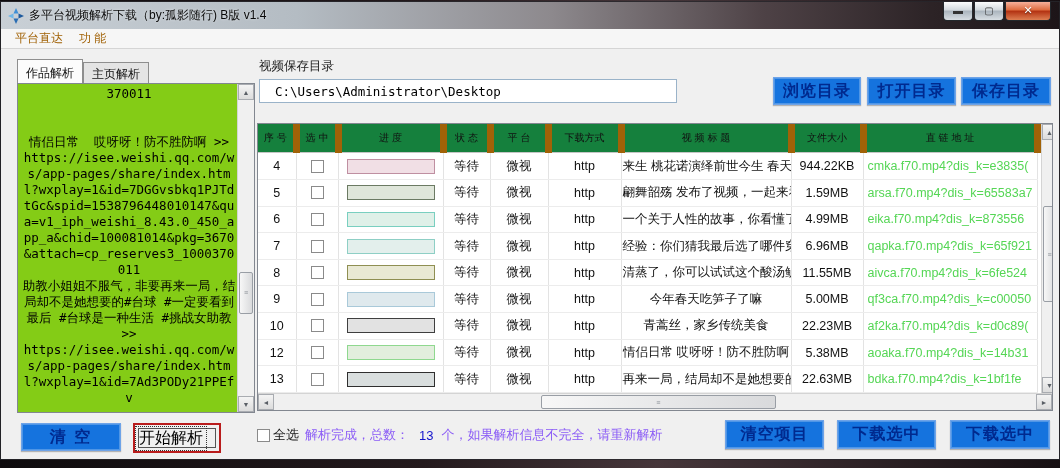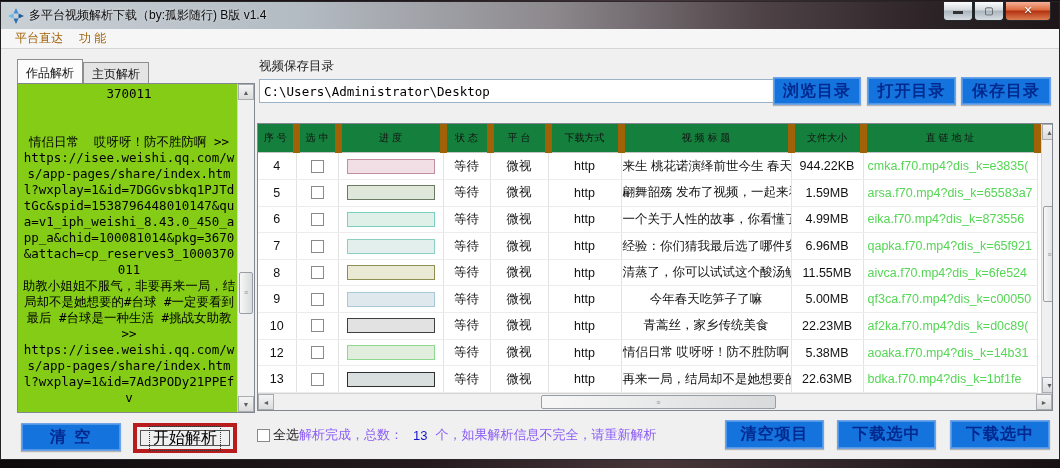--- a/index.html
+++ b/index.html
@@ -73,32 +73,32 @@
     display:flex; align-items:center; justify-content:center; cursor:pointer;
   }
   .left-buttons { position:absolute; left:20px; top:374px; display:flex; }
   .btn-blue {
     background:#1573de; color:#002a8f; font-weight:bold; font-size:16px;
     border:1px solid #6ea3e8; box-shadow:inset 0 0 0 1px rgba(255,255,255,.25), 0 1px 1px rgba(0,0,0,.25);
     display:flex; align-items:center; justify-content:center; cursor:pointer;
   }
   .btn-clear { width:100px; height:28px; letter-spacing:2px; }
   .btn-parse {
-    margin-left:12px; width:104px; height:30px; background:#f0f0f0; border:4px solid #b91c1c;
-    font-size:16px; color:#000; display:flex; align-items:center; justify-content:center;
+    margin-left:12px; width:88px; height:30px; background:#f0f0f0; border:2px solid #b91c1c;
+    font-size:16px; color:#000; display:flex; align-items:center; justify-content:flex-start;
     box-shadow:inset 0 0 0 3px #f0f0f0, inset 0 0 0 4px rgba(0,0,0,.65); cursor:pointer;
   }
   .btn-parse > span { border:1px dotted #333; padding:1px 3px; }
 
   
   .savedir-label { position:absolute; left:258px; top:9px; font-size:12.5px; color:#222; }
   .path-input {
-    position:absolute; left:258px; top:30px; width:569px; height:24px;
+    position:absolute; left:258px; top:30px; width:418px; height:24px;
     background:#fff; border:1px solid #9ab3c9; font-size:12.5px; color:#000;
-    font-family:"DejaVu Sans Mono","Liberation Mono",monospace; padding:0 4px; outline:none;
+    font-family:"DejaVu Sans Mono","Liberation Mono",monospace; padding:0 15px; outline:none;
   }
   .dir-btn { position:absolute; top:28px; height:28px; font-size:16px; letter-spacing:1px; }
   .dir-btn1 { left:772px; width:88px; }
   .dir-btn2 { left:866px; width:89px; }
   .dir-btn3 { left:960px; width:90px; }
 
   
   .table-wrap {
     position:absolute; left:256px; top:74px; width:796px; height:288px;
     background:#fff; border:1px solid #828790; display:flex; flex-direction:column;
@@ -123,21 +123,21 @@
   }
   .tbl-vscroll { flex:0 0 17px; border-left:1px solid #d4d4d4; background:#f0f0f0; display:flex; flex-direction:column; }
   .tbl-hscroll { flex:0 0 17px; border-top:1px solid #d4d4d4; background:#f0f0f0; display:flex; }
   .tbl-hscroll .sb-btn { width:16px; flex:0 0 16px; height:100%; }
   .tbl-hscroll .sb-track { flex:1; }
   .tbl-hscroll .sb-thumb { top:1px; bottom:1px; }
 
   
   .bottom-bar { position:absolute; left:256px; top:368px; right:8px; height:36px; display:flex; align-items:center; }
   .bb-cb { width:13px; height:13px; border:1px solid #8a8a8a; background:#fff; margin-right:3px; cursor:pointer; }
-  .bb-selectall { font-size:13px; color:#151515; margin-right:0; }
+  .bb-selectall { font-size:13px; color:#151515; margin-right:6px; }
   .bb-status { font-size:13px; color:#8b5cf6; }
   .bb-count { font-size:13px; color:#1414cc; margin:0 8px 0 10px; }
   .bb-btn { position:absolute; height:29px; top:3px; font-size:16px; letter-spacing:1px; }
   .bb-btn1 { left:468px; width:99px; }
   .bb-btn2 { left:580px; width:99px; }
   .bb-btn3 { left:693px; width:100px; }
 </style>
 </head>
 <body>
 

